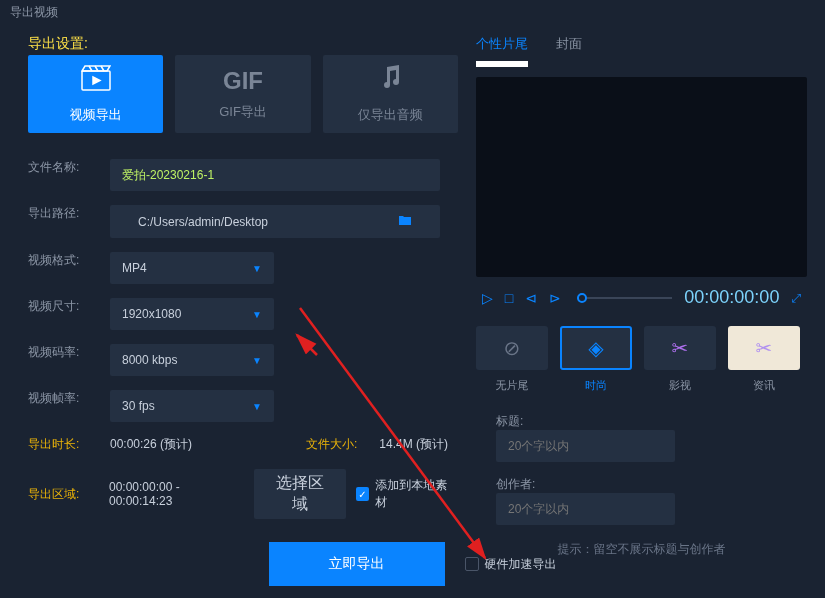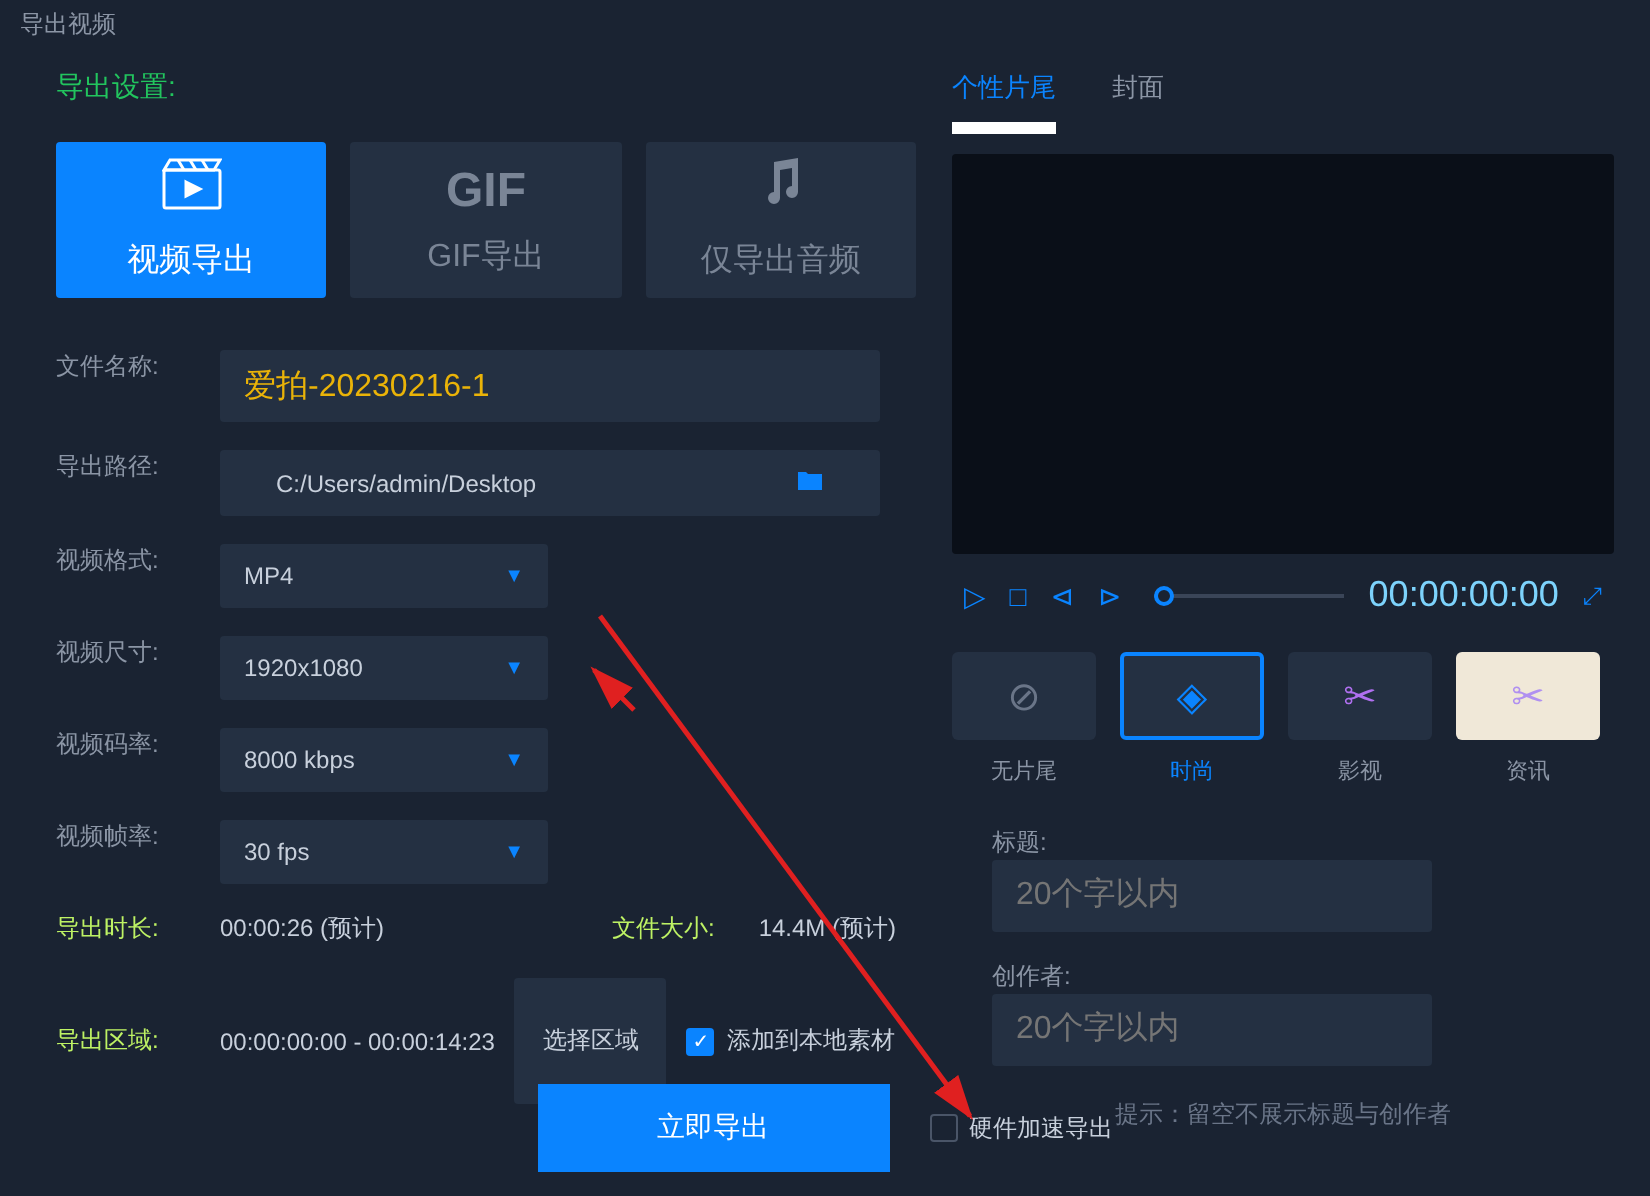--- a/index.html
+++ b/index.html
@@ -9,57 +9,57 @@
   font-family: "Microsoft YaHei", sans-serif;
   color: #c8d0dc;
   font-size: 13px;
   overflow: hidden;
   position: relative;
 }
 .titlebar { padding: 4px 10px; font-size: 12px; color: #8b95a5; }
 .main { display: flex; padding: 10px 18px 0 28px; gap: 18px; }
 .left { width: 430px; }
 .right { flex: 1; }
-.section-title { font-size: 14px; color: #22c55e; margin-bottom: 18px; }
+.section-title { font-size: 14px; color: #fde047; margin-bottom: 2px; }
 .mode-tabs { display: flex; gap: 12px; margin-bottom: 26px; }
 .mode-tab {
   flex: 1; height: 78px; background: #243042;
   display: flex; flex-direction: column; align-items: center; justify-content: center;
   gap: 8px; cursor: pointer; color: #7a8596; border-radius: 2px;
 }
 .mode-tab.active { background: #0a84ff; color: #fff; }
 .mode-tab .icon { font-size: 26px; }
 .mode-tab .gif-text { font-size: 24px; font-weight: bold; }
-.mode-tab .lbl { font-size: 16px; }
+.mode-tab .lbl { font-size: 13px; }
 .form-row { display: flex; align-items: flex-start; margin-bottom: 14px; }
 .form-label { width: 82px; color: #8b95a5; font-size: 12px; }
 .input-field {
-  flex: 1; background: #243042; border: none; color: #eab308;
-  padding: 9px 12px; font-size: 16px; border-radius: 2px; outline: none;
+  flex: 1; background: #243042; border: none; color: #bef264;
+  padding: 9px 12px; font-size: 12px; border-radius: 2px; outline: none;
 }
 .input-field.short { max-width: 330px; }
 .select-field {
   position: relative; background: #243042; border-radius: 2px;
   padding: 9px 12px; font-size: 12px; width: 164px; cursor: pointer;
   display: flex; justify-content: space-between; align-items: center;
 }
 .select-field .chev { color: #0a84ff; font-size: 10px; }
 .path-field {
   position: relative; flex: 1; max-width: 330px; background: #243042;
   border-radius: 2px; padding: 9px 28px; font-size: 12px;
   display: flex; justify-content: space-between; align-items: center;
 }
 .path-field .fold { color: #0a84ff; font-size: 12px; cursor: pointer; }
 .info-row { display: flex; align-items: center; margin-bottom: 16px; gap: 10px; }
-.info-label { width: 72px; color: #bef264; font-size: 12px; }
+.info-label { width: 72px; color: #eab308; font-size: 12px; }
 .info-val { color: #c8d0dc; font-size: 12px; }
 .info-spacer { flex: 1; }
 .btn-secondary {
   background: #243042; border: none; color: #c8d0dc;
-  padding: 23px 14px; font-size: 12px; cursor: pointer; border-radius: 2px;
+  padding: 4px 14px; font-size: 16px; cursor: pointer; border-radius: 2px;
 }
 .checkbox-wrap { display: flex; align-items: center; gap: 6px; font-size: 12px; }
 .checkbox {
   width: 14px; height: 14px; background: #0a84ff; border-radius: 2px;
   display: flex; align-items: center; justify-content: center;
   color: #fff; font-size: 10px;
 }
 .checkbox.unchecked { background: transparent; border: 1px solid #4a5568; }
 .right-tabs { display: flex; gap: 28px; margin-bottom: 10px; }
 .right-tab { padding-bottom: 8px; font-size: 13px; color: #8b95a5; cursor: pointer; }

